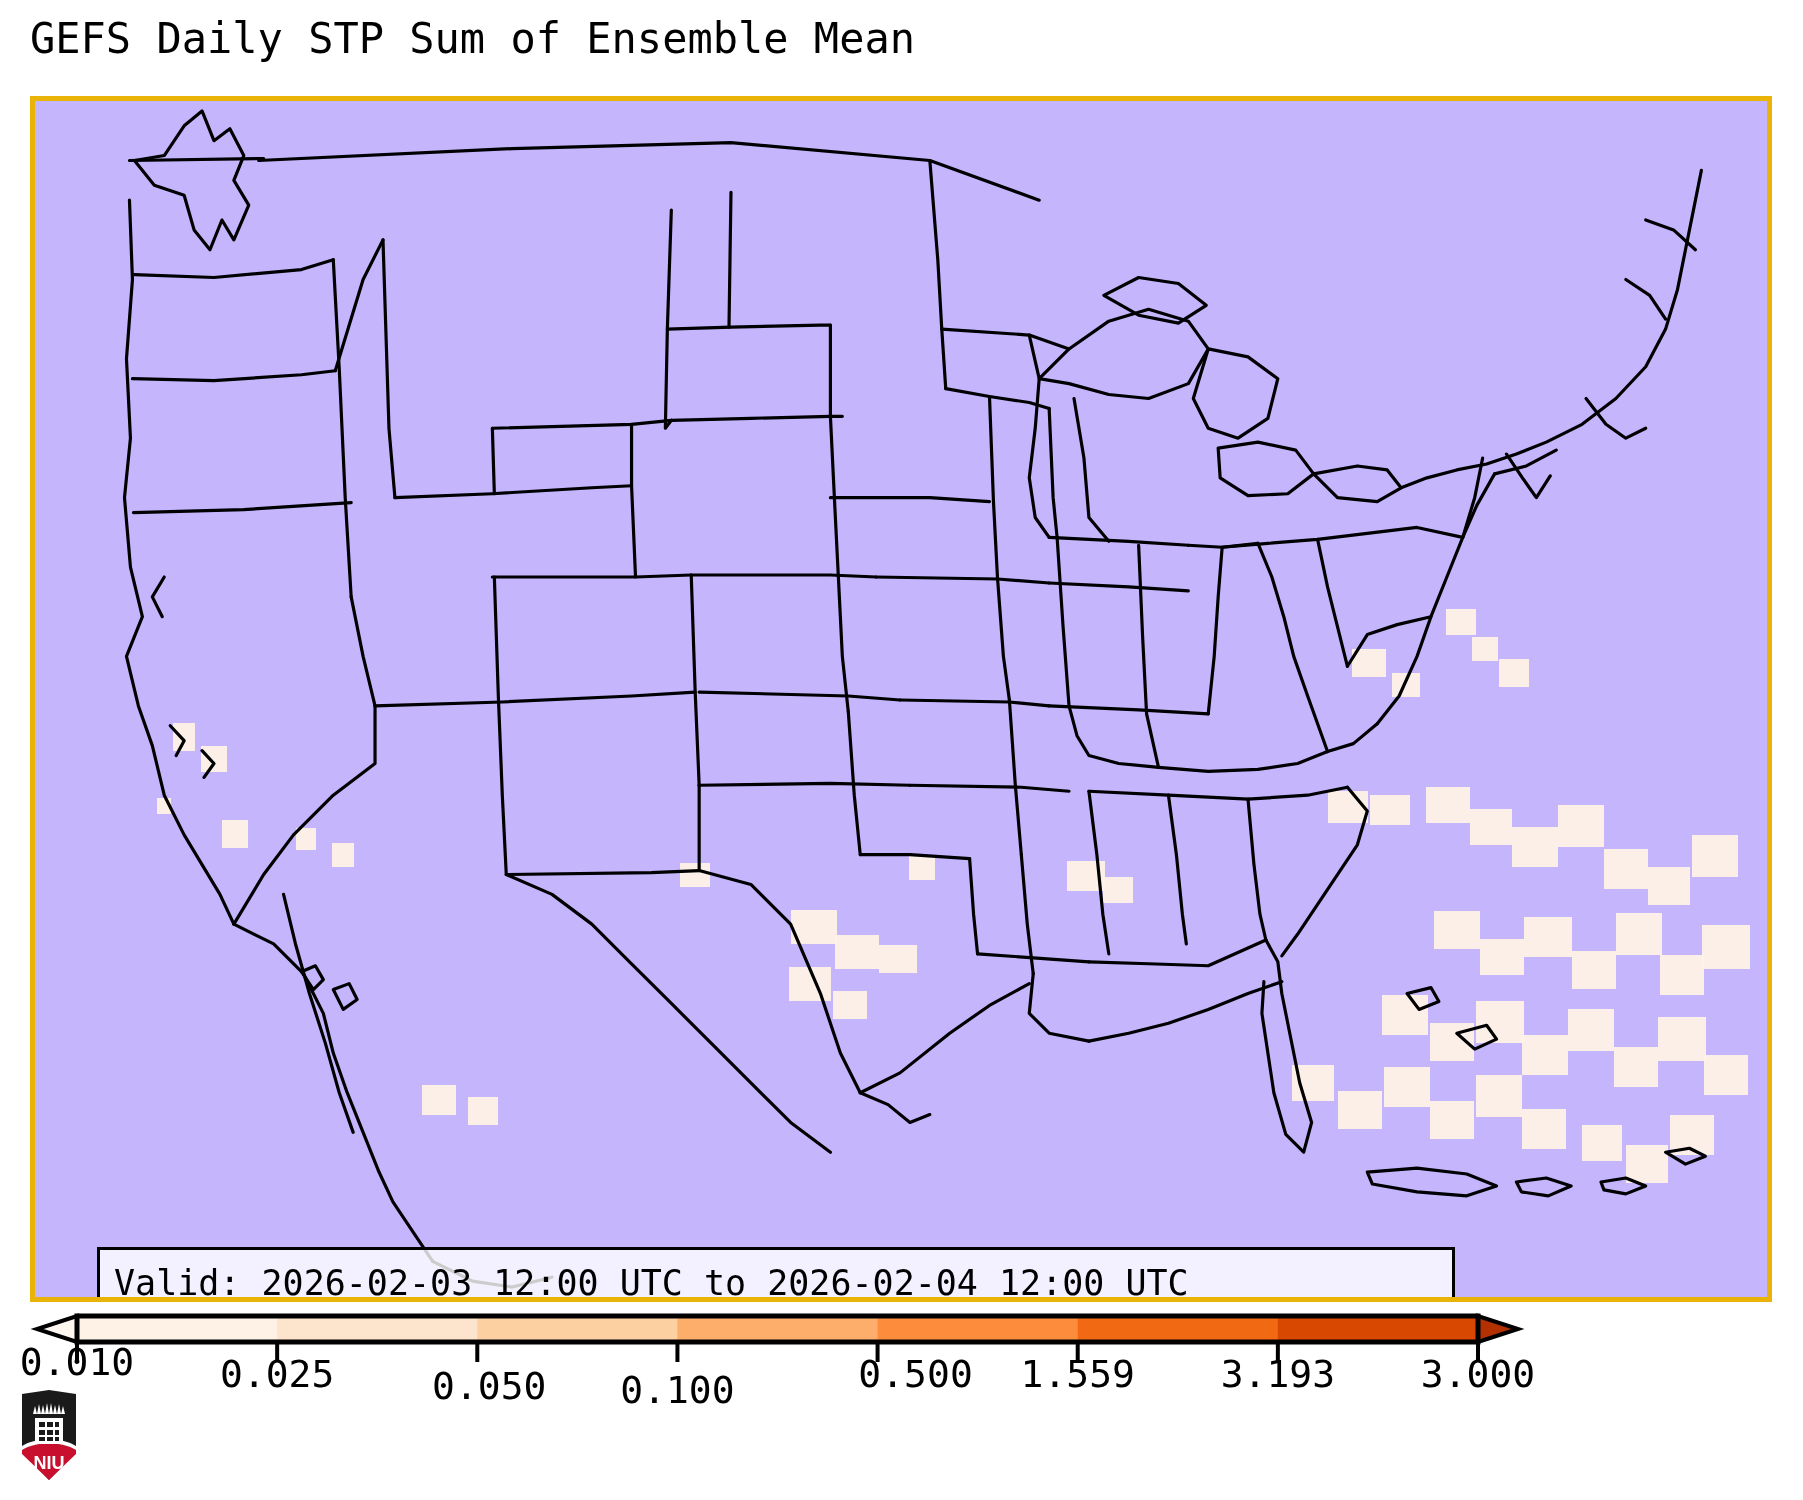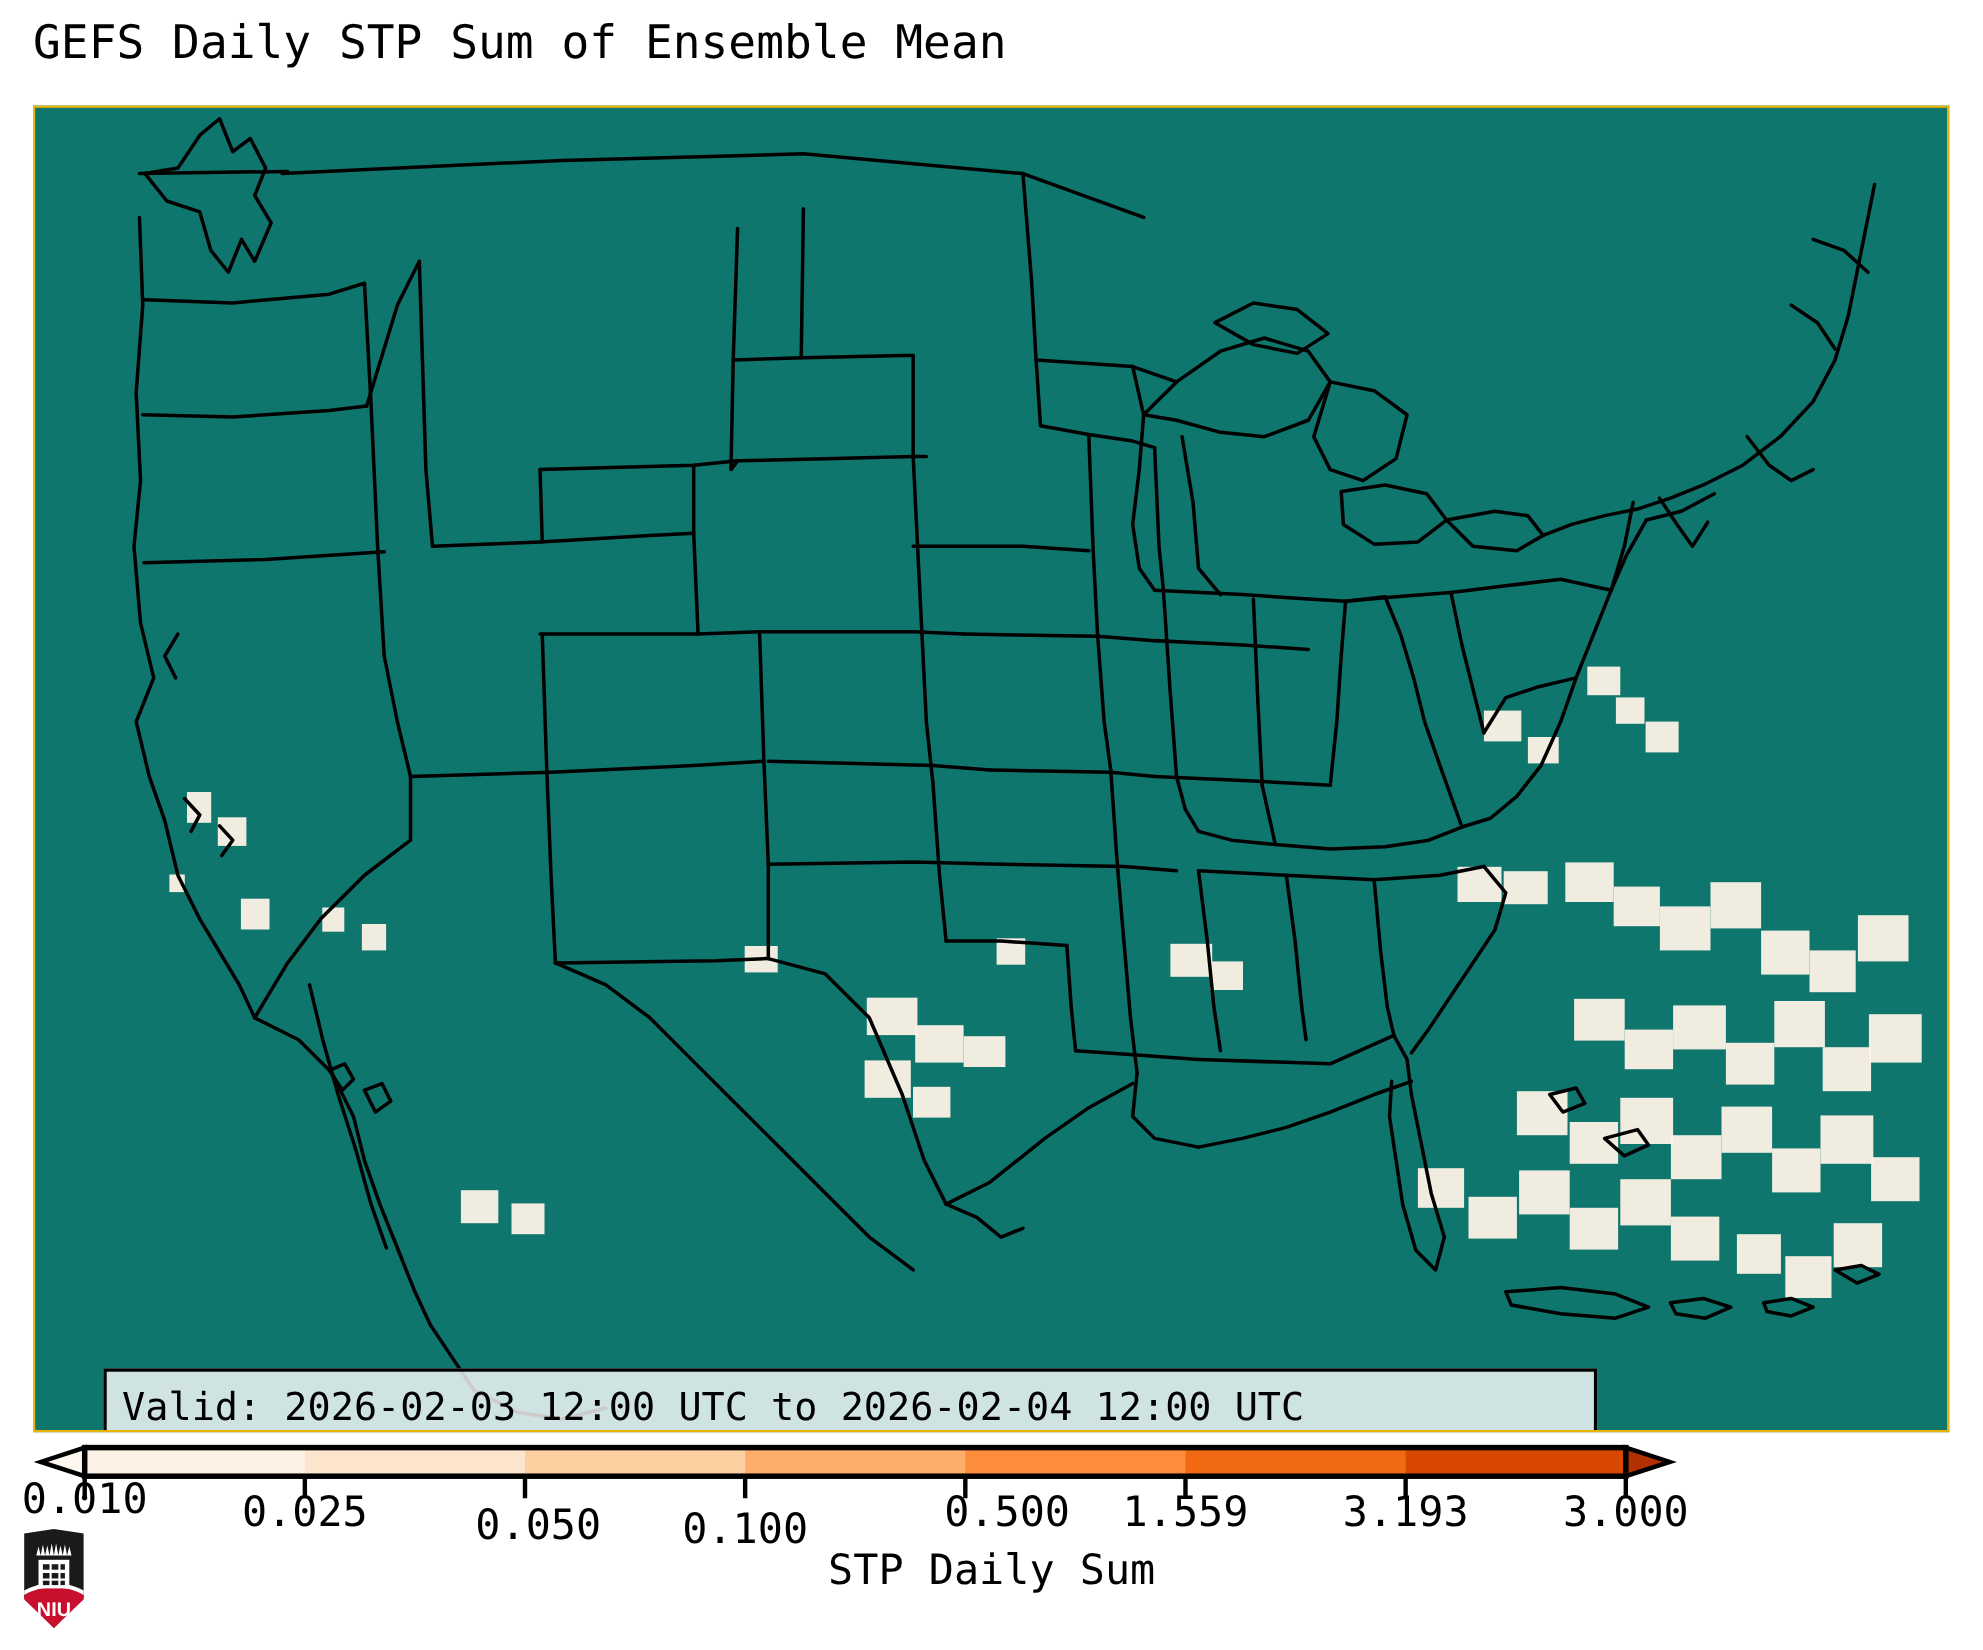--- a/index.html
+++ b/index.html
@@ -3,21 +3,21 @@
 <meta charset="utf-8">
 <style>
   html,body{margin:0;padding:0;background:#ffffff;}
   body{width:1803px;height:1500px;position:relative;overflow:hidden;
        font-family:"DejaVu Sans Mono","Liberation Mono",monospace;}
 
   #title{position:absolute;left:30px;top:14px;font-size:42px;letter-spacing:0px;
          color:#000;white-space:nowrap;font-family:"DejaVu Sans Mono","Liberation Mono",monospace;}
 
   #map-frame{position:absolute;left:30px;top:96px;width:1742px;height:1206px;
-             border:2px solid #eab308;box-sizing:border-box;background:#0f766e;overflow:hidden;}
+             border:5px solid #eab308;box-sizing:border-box;background:#c4b5fd;overflow:hidden;}
 
   #map-svg{position:absolute;left:0;top:0;width:100%;height:100%;}
   #data-layer{position:absolute;left:0;top:0;width:100%;height:100%;}
 
   #info-box{position:absolute;left:62px;top:1146px;width:1358px;height:118px;
             border:3px solid #000;box-sizing:border-box;background:rgba(255,255,255,0.80);
             padding:6px 14px 0 14px;}
   .info-line{font-size:35px;line-height:54px;color:#000;white-space:pre;
              font-family:"DejaVu Sans Mono","Liberation Mono",monospace;}
 
@@ -249,21 +249,20 @@
   <div id="cbar-ticks">
       <div class="cb-tick-label" style="left: 77px; top: 40px;">0.010</div>
       <div class="cb-tick-label" style="left: 277.143px; top: 52px;">0.025</div>
       <div class="cb-tick-label" style="left: 477.286px; top: 64px; margin-left: 12px;">0.050</div>
       <div class="cb-tick-label" style="left: 677.429px; top: 68px;">0.100</div>
       <div class="cb-tick-label" style="left: 877.571px; top: 52px; margin-left: 38px;">0.500</div>
       <div class="cb-tick-label" style="left: 1077.71px; top: 52px;">1.559</div>
       <div class="cb-tick-label" style="left: 1277.86px; top: 52px;">3.193</div>
       <div class="cb-tick-label" style="left: 1478px; top: 52px;">3.000</div>
     </div>
-  <div id="cbar-axis-label">STP Daily Sum</div>
 </div>
 
 <svg id="niu-logo" viewBox="0 0 62 92">
   <path d="M4 4 L31 0 L58 4 L58 62 L31 90 L4 62 Z" fill="#1A1A1A"></path>
   <path d="M4 60 C18 50 44 50 58 60 L58 64 L31 90 L4 64 Z" fill="#C8102E"></path>
   <path d="M4 56 C18 47 44 47 58 56 L58 60 C44 51 18 51 4 60 Z" fill="#FFFFFF"></path>
   <g fill="#FFFFFF">
     <rect x="17" y="28" width="28" height="26"></rect>
     <path d="M15 24 L17 16 L19 24 L21 14 L23 24 L25 15 L27 24 L29 13 L31 24 L33 13 L35 24 L37 15 L39 24 L41 14 L43 24 L45 16 L47 24 Z"></path>
   </g>

